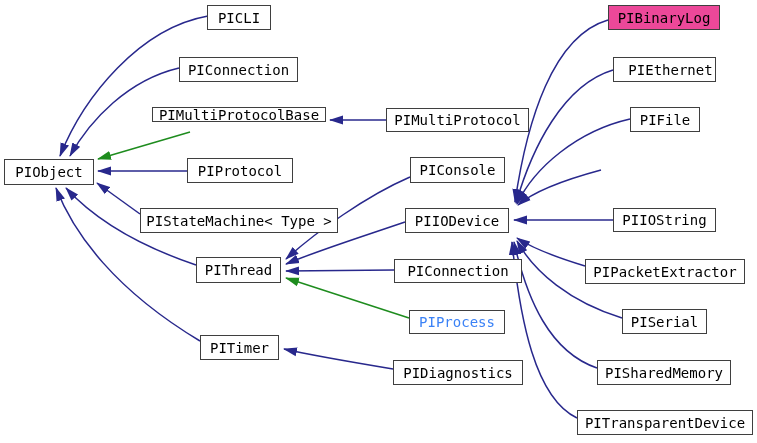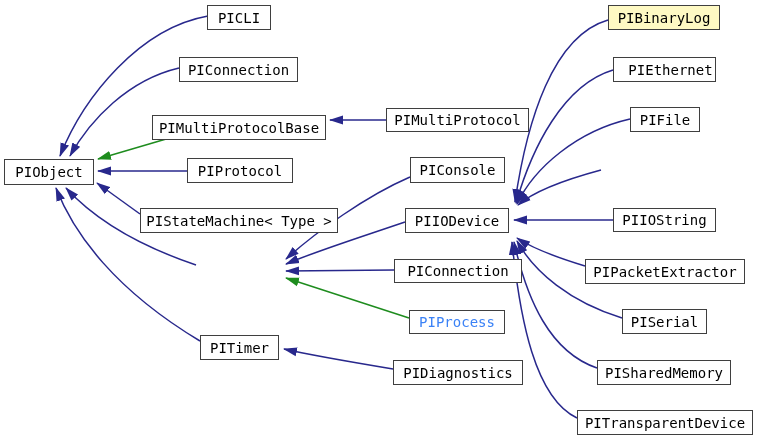--- a/index.html
+++ b/index.html
@@ -81,31 +81,32 @@
         <path d="M585,266 C552,256 532,248 517,238" fill="none" stroke="#28288c" stroke-width="1.5" marker-end="url(#arrow-public)"></path>
         <path d="M622,318 C570,302 534,272 517,241" fill="none" stroke="#28288c" stroke-width="1.5" marker-end="url(#arrow-public)"></path>
         <path d="M597,368 C550,352 527,300 514,242" fill="none" stroke="#28288c" stroke-width="1.5" marker-end="url(#arrow-public)"></path>
         <path d="M577,418 C535,398 520,320 512,242" fill="none" stroke="#28288c" stroke-width="1.5" marker-end="url(#arrow-public)"></path>
       </g>
   </svg>
   <div class="nodes-layer">
       <div class="node current" style="left: 4px; top: 159px; width: 90px; height: 26px; border-color: rgb(63, 63, 63); background: rgb(255, 255, 255); color: rgb(0, 0, 0);">PIObject</div>
       <div class="node" style="left: 207px; top: 5px; width: 64px; height: 25px; border-color: rgb(63, 63, 63); background: rgb(255, 255, 255); color: rgb(0, 0, 0);">PICLI</div>
       <div class="node" style="left: 179px; top: 57px; width: 119px; height: 25px; border-color: rgb(63, 63, 63); background: rgb(255, 255, 255); color: rgb(0, 0, 0);">PIConnection</div>
-      <div class="node" style="left: 152px; top: 107px; width: 174px; height: 25px; border-color: rgb(63, 63, 63); background: rgb(255, 255, 255); color: rgb(0, 0, 0); margin-top: 8px;">PIMultiProtocolBase</div>
+      <div class="node" style="left: 152px; top: 107px; width: 174px; height: 15px; border-color: rgb(63, 63, 63); background: rgb(255, 255, 255); color: rgb(0, 0, 0);">PIMultiProtocolBase</div>
       <div class="node" style="left: 187px; top: 158px; width: 106px; height: 25px; border-color: rgb(63, 63, 63); background: rgb(255, 255, 255); color: rgb(0, 0, 0);">PIProtocol</div>
       <div class="node" style="left: 140px; top: 208px; width: 198px; height: 25px; border-color: rgb(63, 63, 63); background: rgb(255, 255, 255); color: rgb(0, 0, 0);">PIStateMachine&lt; Type &gt;</div>
+      <div class="node" style="left: 196px; top: 257px; width: 85px; height: 26px; border-color: rgb(63, 63, 63); background: rgb(255, 255, 255); color: rgb(0, 0, 0);">PIThread</div>
       <div class="node" style="left: 200px; top: 335px; width: 79px; height: 25px; border-color: rgb(63, 63, 63); background: rgb(255, 255, 255); color: rgb(0, 0, 0);">PITimer</div>
       <div class="node" style="left: 386px; top: 108px; width: 143px; height: 24px; border-color: rgb(63, 63, 63); background: rgb(255, 255, 255); color: rgb(0, 0, 0);">PIMultiProtocol</div>
       <div class="node" style="left: 410px; top: 157px; width: 95px; height: 26px; border-color: rgb(63, 63, 63); background: rgb(255, 255, 255); color: rgb(0, 0, 0);">PIConsole</div>
       <div class="node" style="left: 405px; top: 208px; width: 104px; height: 25px; border-color: rgb(63, 63, 63); background: rgb(255, 255, 255); color: rgb(0, 0, 0);">PIIODevice</div>
       <div class="node" style="left: 394px; top: 259px; width: 128px; height: 24px; border-color: rgb(63, 63, 63); background: rgb(255, 255, 255); color: rgb(0, 0, 0);">PIConnection</div>
       <div class="node" style="left: 409px; top: 310px; width: 96px; height: 24px; border-color: rgb(63, 63, 63); background: rgb(255, 255, 255); color: #3b82f6;">PIProcess</div>
       <div class="node" style="left: 393px; top: 360px; width: 130px; height: 25px; border-color: rgb(63, 63, 63); background: rgb(255, 255, 255); color: rgb(0, 0, 0);">PIDiagnostics</div>
-      <div class="node" style="left: 608px; top: 5px; width: 112px; height: 25px; border-color: rgb(63, 63, 63); background: #fef9c3; color: rgb(0, 0, 0);">PIBinaryLog</div>
+      <div class="node" style="left: 608px; top: 5px; width: 112px; height: 25px; border-color: rgb(63, 63, 63); background: #ec4899; color: rgb(0, 0, 0);">PIBinaryLog</div>
       <div class="node" style="left: 613px; top: 57px; width: 103px; height: 25px; border-color: rgb(63, 63, 63); background: rgb(255, 255, 255); color: rgb(0, 0, 0); padding-left: 12px;">PIEthernet</div>
       <div class="node" style="left: 630px; top: 107px; width: 70px; height: 25px; border-color: rgb(63, 63, 63); background: rgb(255, 255, 255); color: rgb(0, 0, 0);">PIFile</div>
       <div class="node" style="left: 613px; top: 208px; width: 103px; height: 24px; border-color: rgb(63, 63, 63); background: rgb(255, 255, 255); color: rgb(0, 0, 0);">PIIOString</div>
       <div class="node" style="left: 585px; top: 259px; width: 160px; height: 25px; border-color: rgb(63, 63, 63); background: rgb(255, 255, 255); color: rgb(0, 0, 0);">PIPacketExtractor</div>
       <div class="node" style="left: 622px; top: 309px; width: 85px; height: 25px; border-color: rgb(63, 63, 63); background: rgb(255, 255, 255); color: rgb(0, 0, 0);">PISerial</div>
       <div class="node" style="left: 597px; top: 360px; width: 134px; height: 25px; border-color: rgb(63, 63, 63); background: rgb(255, 255, 255); color: rgb(0, 0, 0);">PISharedMemory</div>
       <div class="node" style="left: 577px; top: 410px; width: 176px; height: 25px; border-color: rgb(63, 63, 63); background: rgb(255, 255, 255); color: rgb(0, 0, 0);">PITransparentDevice</div>
     </div>
 </div>
 

